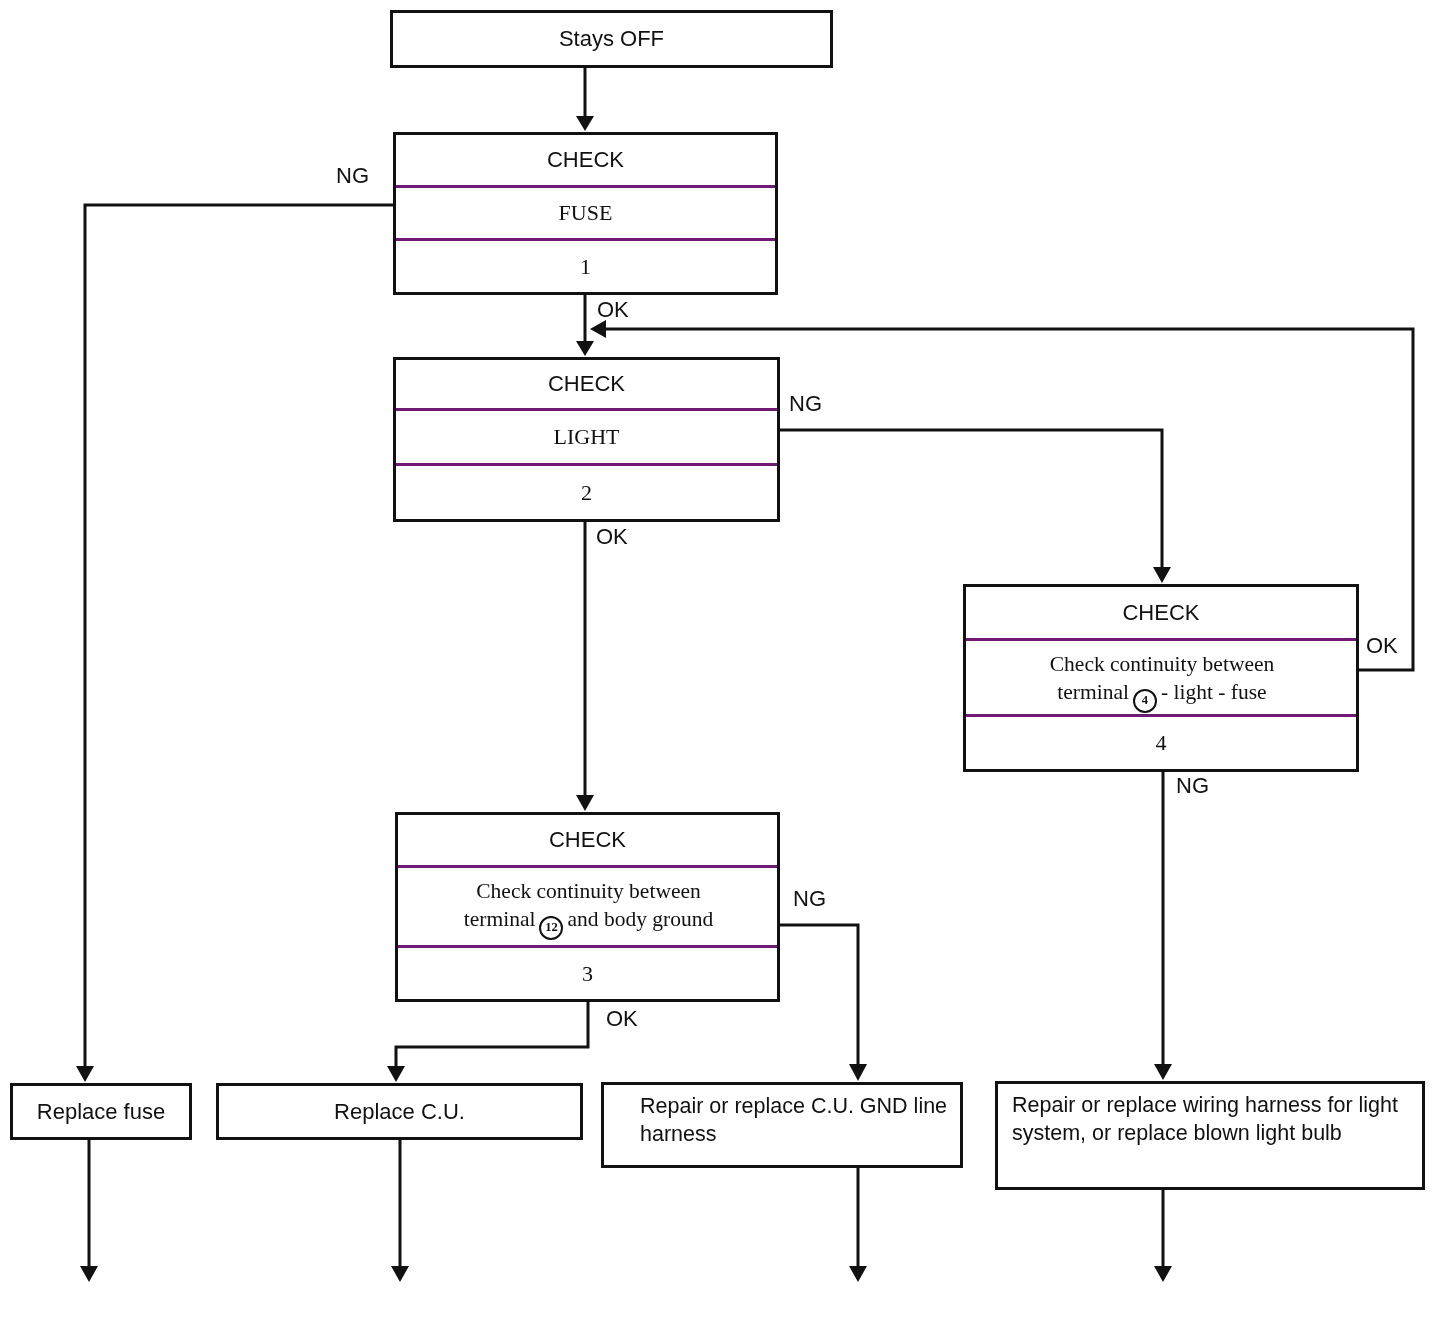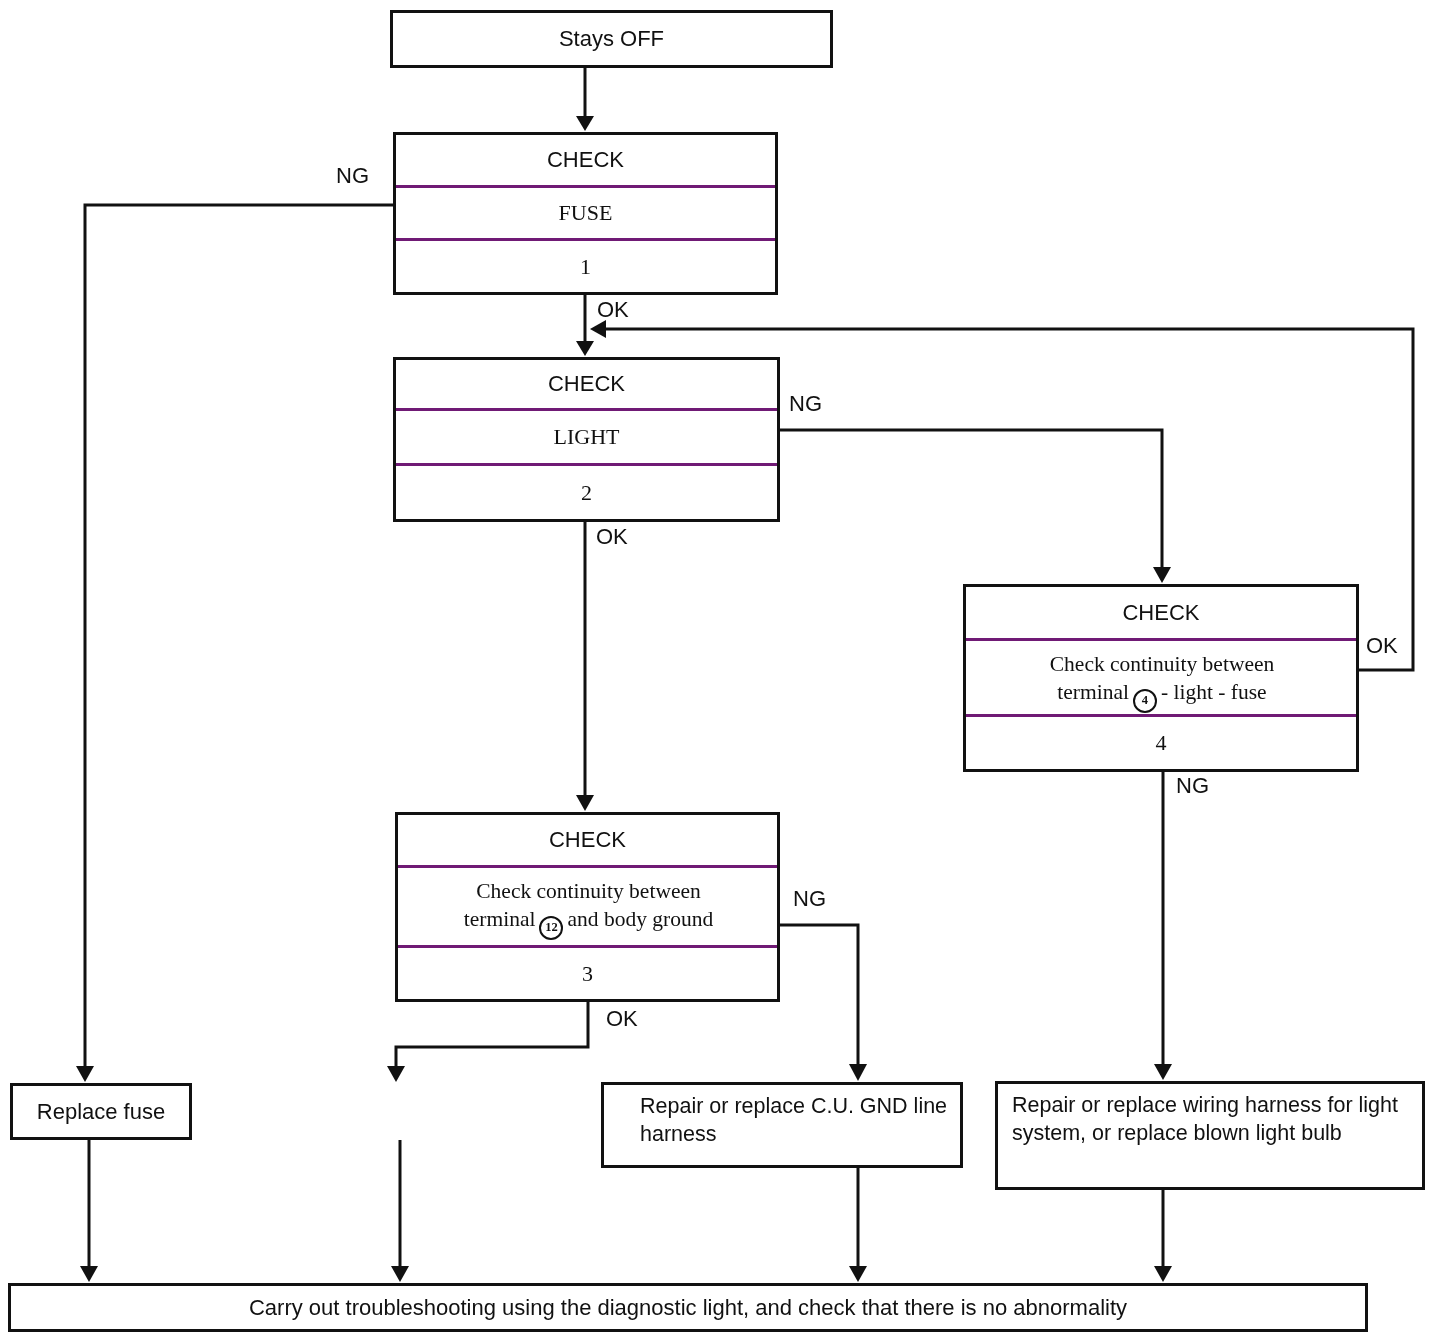--- a/index.html
+++ b/index.html
@@ -183,28 +183,28 @@
       <span>Check continuity between</span><br>
       <span>terminal</span><span class="circled-num">12</span><span>and body ground</span>
     </div>
     <div class="step-row" style="flex:1;">3</div>
   </div>
 
   <div class="box center-box" style="left:10px; top:1083px; width:182px; height:57px;">
     <span>Replace fuse</span>
   </div>
 
+  <div class="box center-box" style="left:216px; top:1083px; width:367px; height:57px;">
+    <span>Replace C.U.</span>
+  </div>
 
   <div class="box action-left" style="left:601px; top:1082px; width:362px; height:86px;padding-left:36px;">Repair or replace C.U. GND line harness</div>
 
   <div class="box action-left" style="left:995px; top:1081px; width:430px; height:109px;">Repair or replace wiring harness for light system, or replace blown light bulb</div>
 
-  <div class="box center-box" style="left:8px; top:1283px; width:1360px; height:49px;">
-    <span>Carry out troubleshooting using the diagnostic light, and check that there is no abnormality</span>
-  </div>
 
   <div class="edge-label" style="left:336px; top:163px;">NG</div>
   <div class="edge-label" style="left:597px; top:297px;">OK</div>
   <div class="edge-label" style="left:789px; top:391px;">NG</div>
   <div class="edge-label" style="left:596px; top:524px;">OK</div>
   <div class="edge-label" style="left:1366px; top:633px;">OK</div>
   <div class="edge-label" style="left:1176px; top:773px;">NG</div>
   <div class="edge-label" style="left:793px; top:886px;">NG</div>
   <div class="edge-label" style="left:606px; top:1006px;">OK</div>
 

